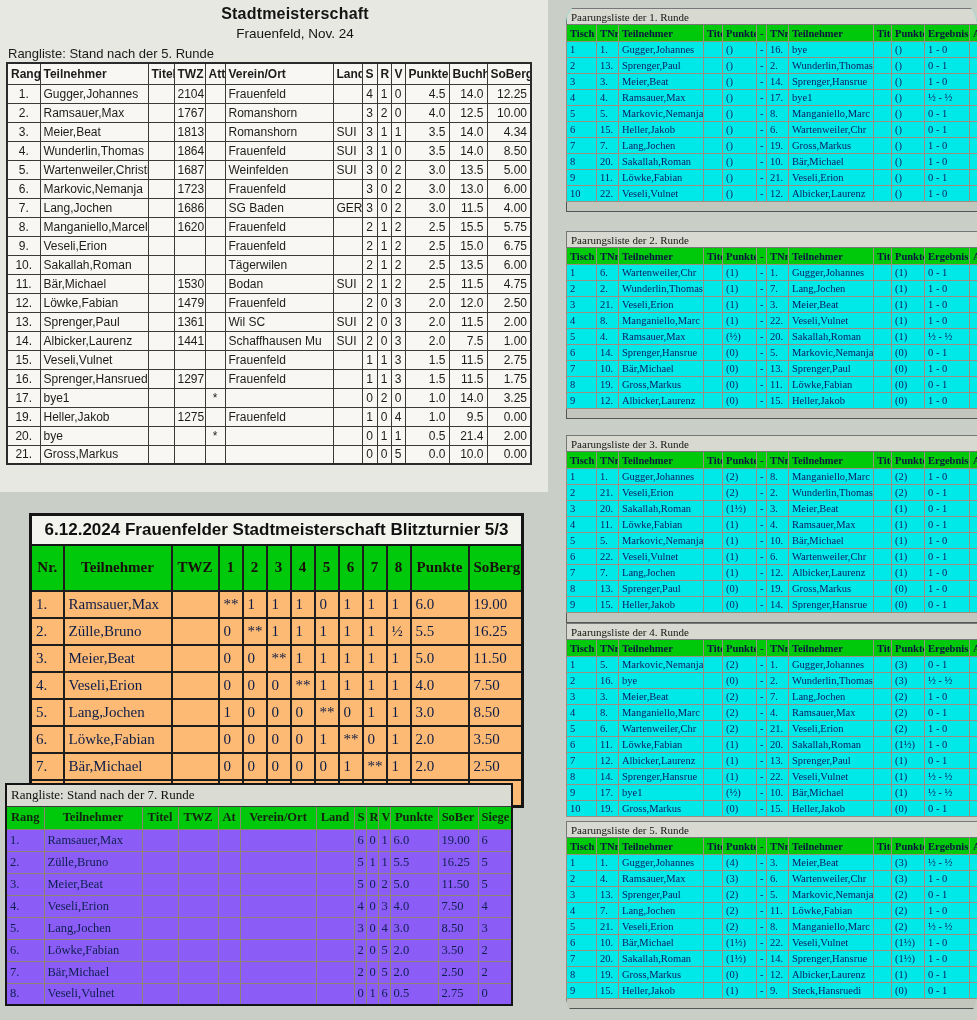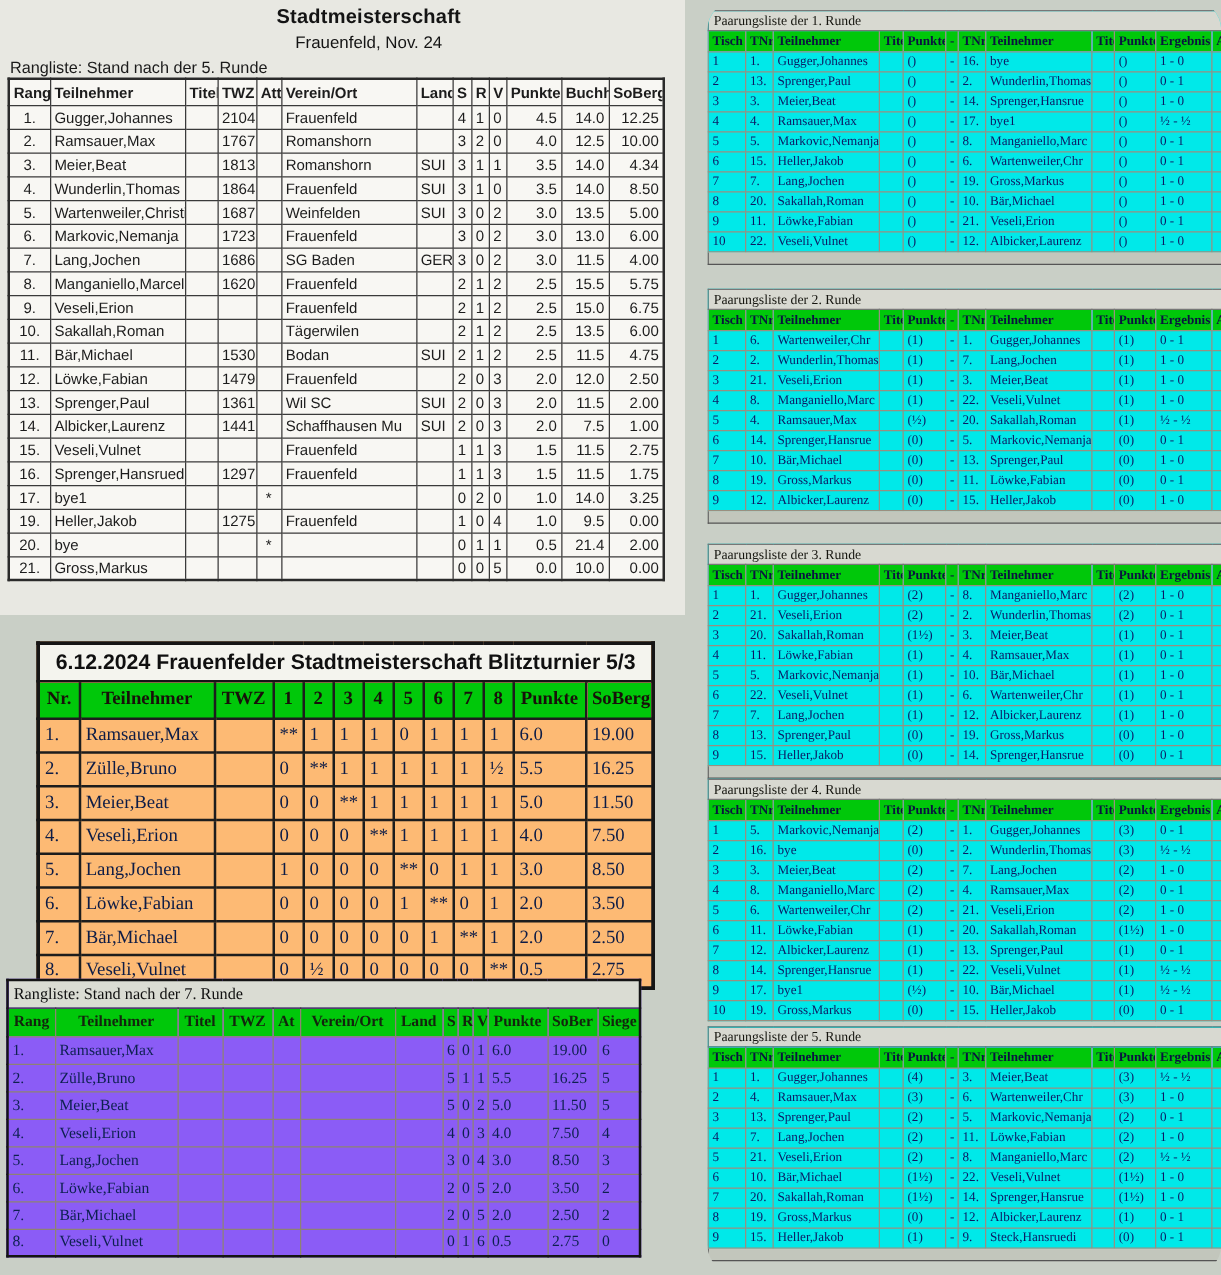--- a/index.html
+++ b/index.html
@@ -43,21 +43,21 @@
   .scan-table thead th:nth-child(11),.scan-table thead th:nth-child(12),.scan-table thead th:nth-child(13){text-align:right;}
 
   
   .blitz { position:absolute; left:29px; top:498px; width:492px;
     border:3px solid #151515; background:#fdba74; color:#0d1c46; font-size:15px;margin-top:15px; }
   .blitz .title-cell { background:#f4f4ee; color:#101010;
     font-family:"Liberation Sans", sans-serif; font-size:17px; font-weight:600;
     text-align:center; height:30px; border:2px solid #151515; padding:0 2px; white-space:nowrap; }
   .blitz th, .blitz td { border:2px solid #1d1d1d; padding:0 4px; white-space:nowrap;
     overflow:hidden; height:27px; }
-  .blitz thead th { background:#00c80a; color:#18100a; font-weight:bold; height:30px; text-align:center; }
+  .blitz thead th { background:#00c80a; color:#18100a; font-weight:bold; height:46px; text-align:center; }
   .blitz td { text-align:left; }
   .blitz col.c-nr{width:33px;} .blitz col.c-name{width:108px;} .blitz col.c-twz{width:47px;}
   .blitz col.c-g{width:24px;} .blitz col.c-pkt{width:58px;} .blitz col.c-sob{width:54px;}
 
   
   .rank7 { position:absolute; left:5px; top:783px; width:508px;
     border:2px solid #141414; background:#8b5cf6; color:#0d2050; font-size:12.5px; }
   .rank7 .title-cell { background:#dadcd3; color:#101010; font-size:13px; text-align:left;
     padding:2px 4px; height:22px; border:1px solid #3a3a3a; font-weight:normal; white-space:nowrap;}
   .rank7 th, .rank7 td { border:1px solid #8e8273; padding:0 3px; white-space:nowrap;

